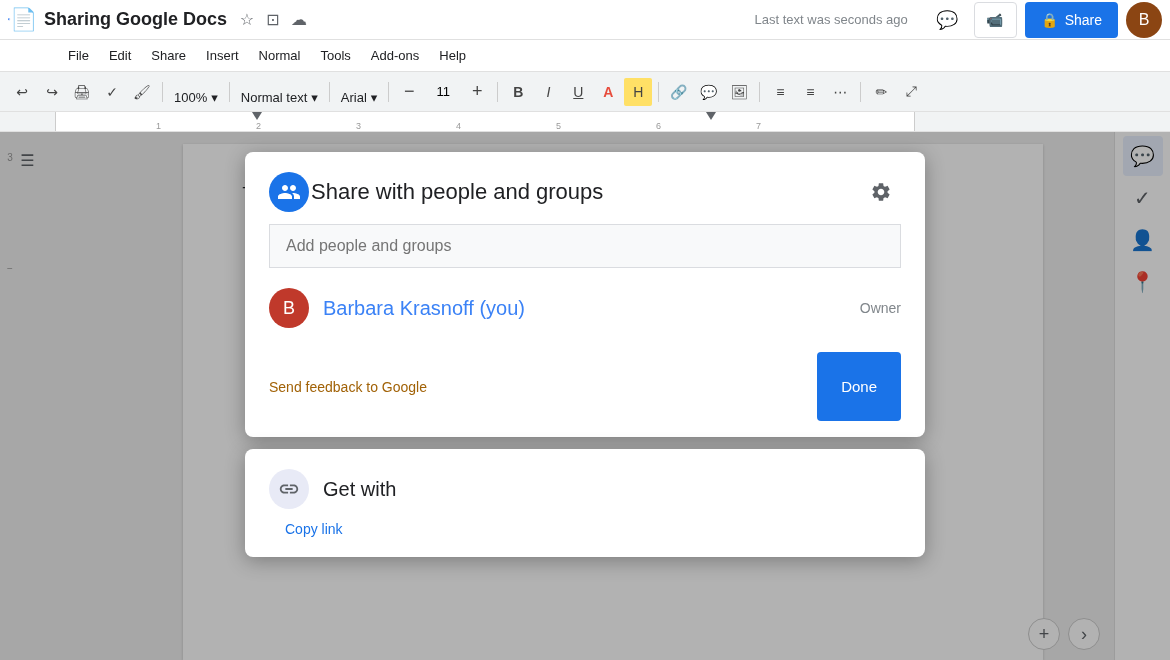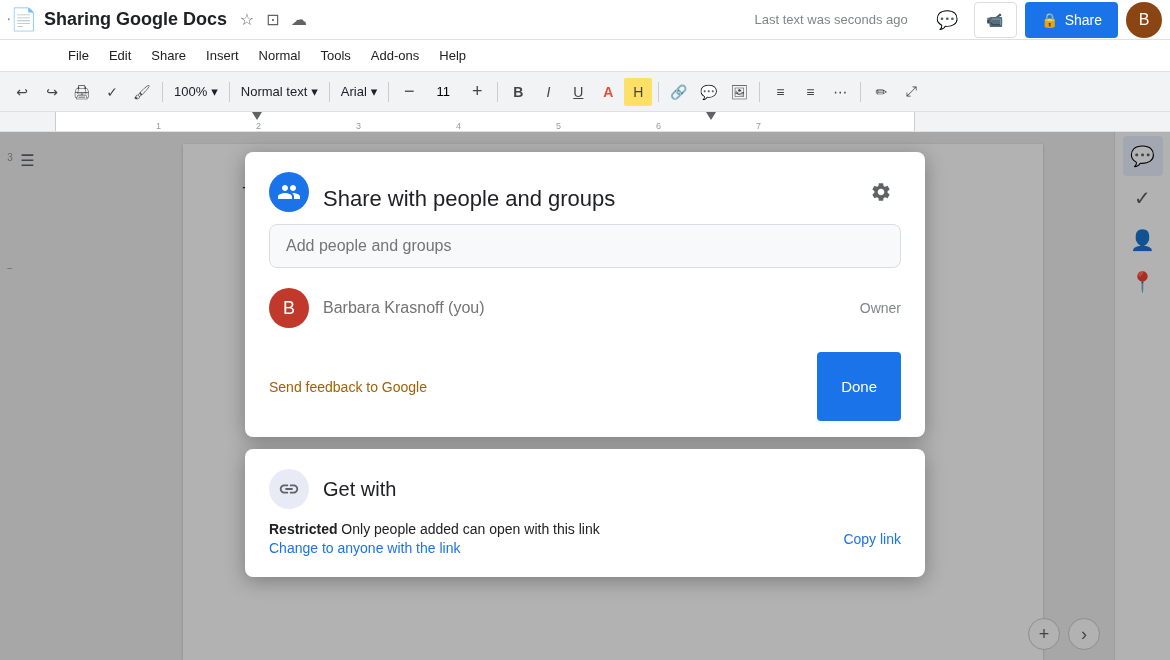--- a/index.html
+++ b/index.html
@@ -158,21 +158,21 @@
     .toolbar-select {
       height: 28px;
       border: 1px solid transparent;
       border-radius: 4px;
       background: transparent;
       font-size: 13px;
       color: #202124;
       padding: 0 4px;
       cursor: pointer;
       display: flex;
-      align-items: center;
+      align-items: flex-end;
       gap: 4px;
     }
     .toolbar-divider {
       width: 1px;
       height: 20px;
       background: #ccc;
       margin: 0 4px;
     }
     .font-size-area {
       display: flex;
@@ -296,23 +296,23 @@
     .share-dialog {
       background: #fff;
       border-radius: 8px;
       width: 680px;
       box-shadow: 0 4px 20px rgba(0,0,0,0.3);
       overflow: hidden;
       margin-bottom: 12px;
     }
     .dialog-header {
       display: flex;
-      align-items: flex-end;
+      align-items: center;
       padding: 20px 24px 12px;
-      gap: 14px;
+      gap: 2px;
     }
     .share-icon-circle {
       width: 40px;
       height: 40px;
       border-radius: 50%;
       background: #1a73e8;
       display: flex;
       align-items: center;
       justify-content: center;
       flex-shrink: 0;
@@ -336,21 +336,21 @@
       border: none;
       background: transparent;
     }
 
     
     .search-area {
       padding: 0 24px 12px;
     }
     .search-input-wrap {
       border: 1px solid #dadce0;
-      border-radius: 8px;
+      border-radius: 0;
       padding: 12px 16px;
       display: flex;
       align-items: center;
       background: #f8f9fa;
     }
     .search-input {
       border: none;
       background: transparent;
       font-size: 16px;
       color: #80868b;
@@ -372,22 +372,22 @@
       background: #c0392b;
       color: #fff;
       display: flex;
       align-items: center;
       justify-content: center;
       font-size: 18px;
       font-weight: 500;
       flex-shrink: 0;
     }
     .user-name {
-      font-size: 16px;
-      color: #737373;
+      font-size: 20px;
+      color: #3b82f6;
       flex: 1;
     }
     .user-role {
       font-size: 14px;
       color: #80868b;
     }
 
     
     .dialog-footer {
       display: flex;
@@ -720,26 +720,19 @@
     <div class="link-dialog">
       <div class="link-header">
         <div class="link-icon-circle">
           <svg width="22" height="22" viewBox="0 0 24 24" fill="#5f6368">
             <path d="M3.9 12c0-1.71 1.39-3.1 3.1-3.1h4V7H7c-2.76 0-5 2.24-5 5s2.24 5 5 5h4v-1.9H7c-1.71 0-3.1-1.39-3.1-3.1zM8 13h8v-2H8v2zm9-6h-4v1.9h4c1.71 0 3.1 1.39 3.1 3.1s-1.39 3.1-3.1 3.1h-4V17h4c2.76 0 5-2.24 5-5s-2.24-5-5-5z"></path>
           </svg>
         </div>
         <span class="link-title">Get with</span>
       </div>
       <div class="link-body">
-        <div class="link-text-area">
-          <div class="link-restricted">
-            <strong>Restricted</strong>
-            <span>Only people added can open with this link</span>
-          </div>
-          <a class="link-change">Change to anyone with the link</a>
-        </div>
         <button class="copy-link-btn">Copy link</button>
       </div>
     </div>
 
   </div>
 
 </div>
 
 </body></html>

